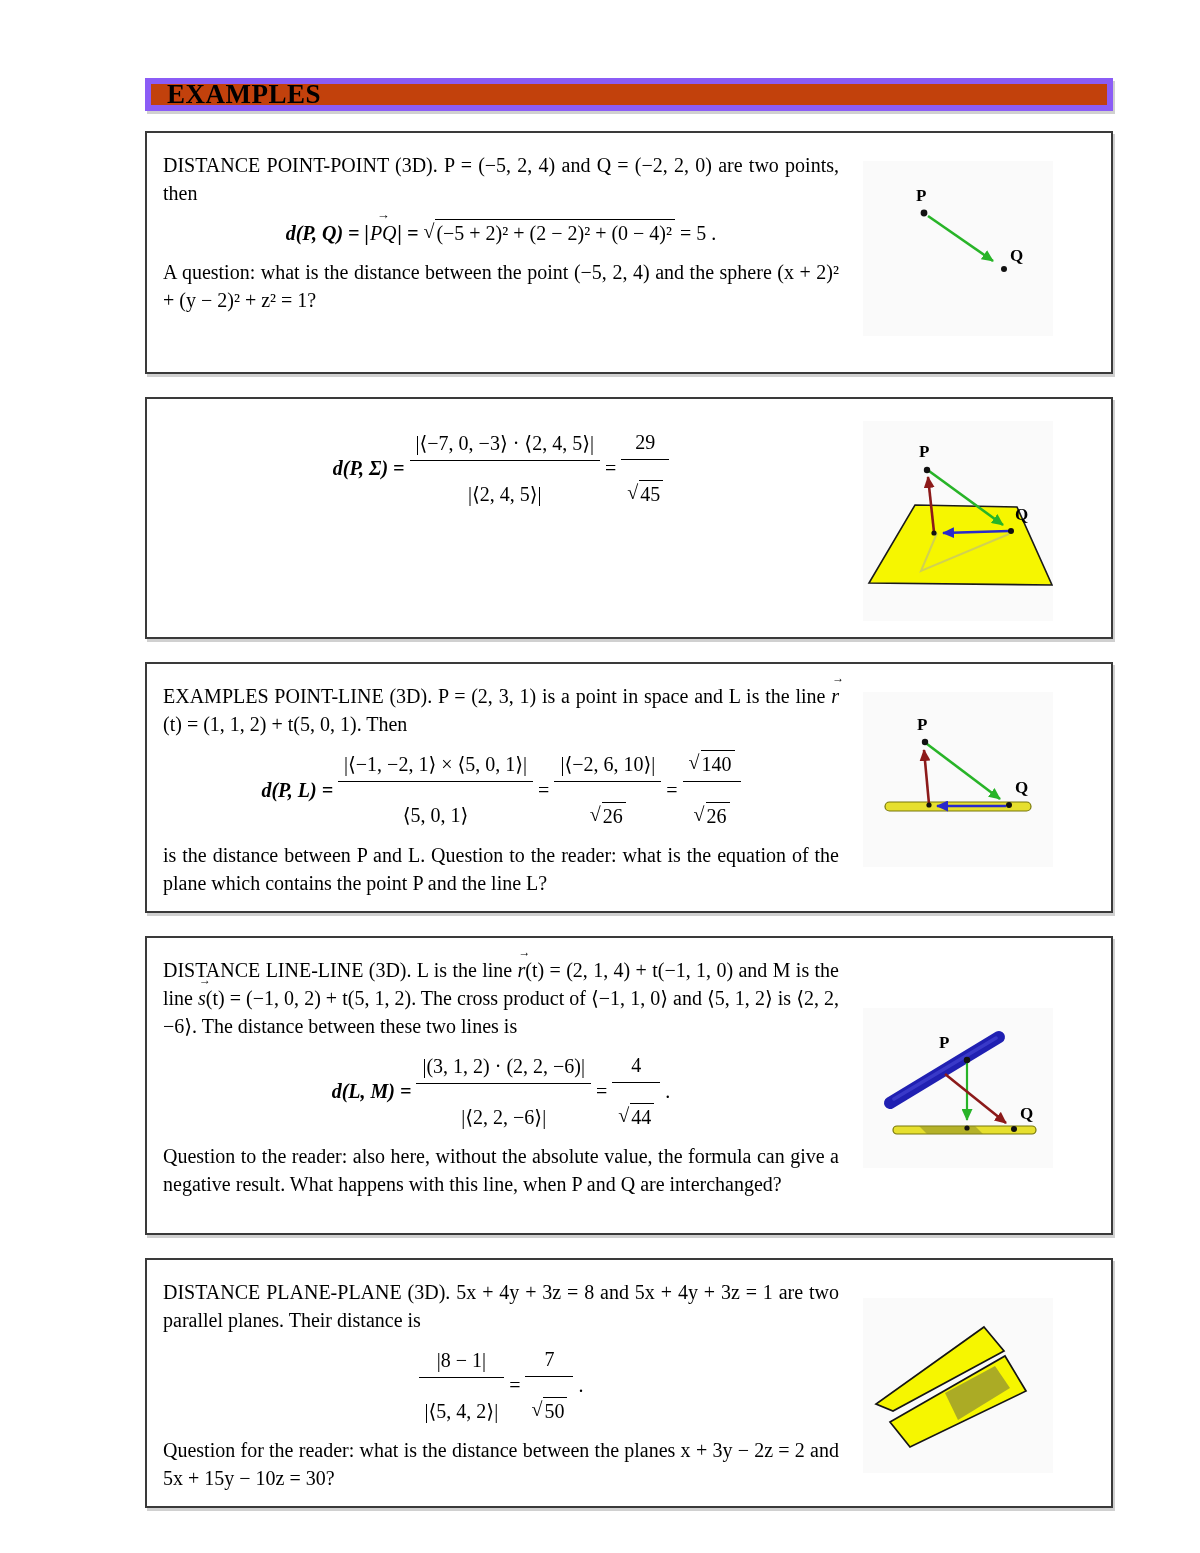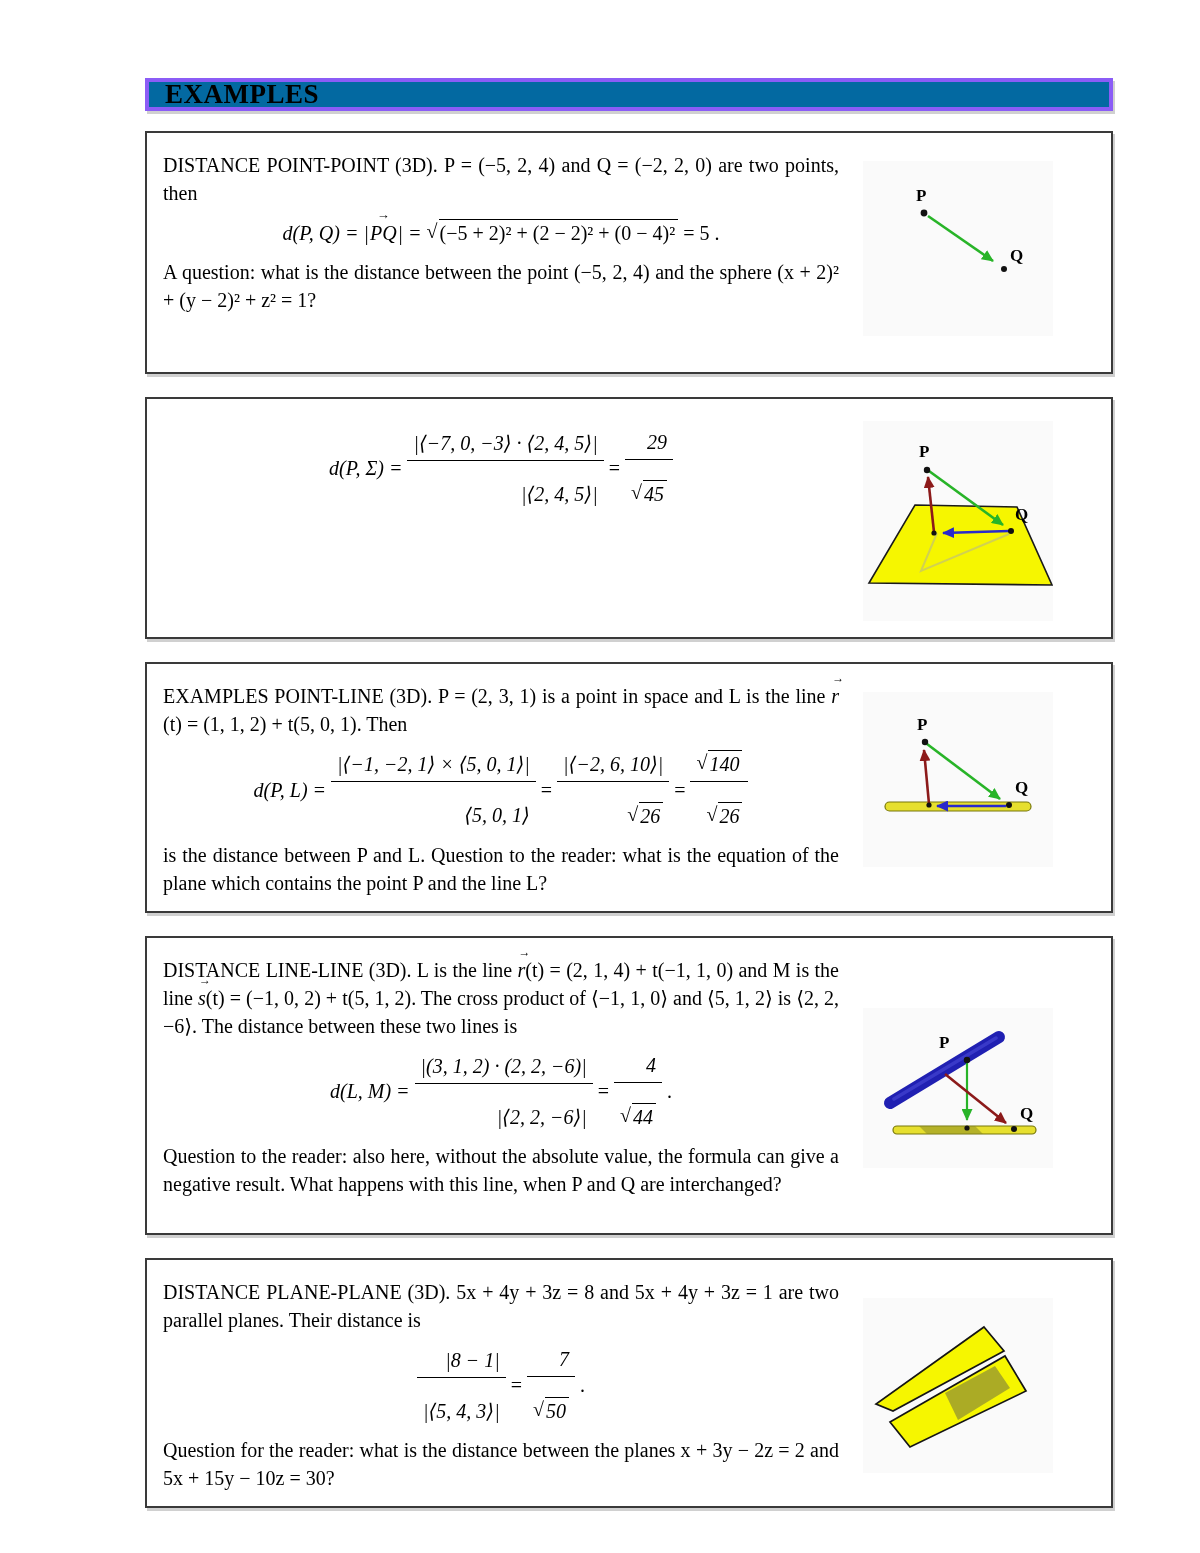--- a/index.html
+++ b/index.html
@@ -5,25 +5,25 @@
   * { box-sizing: border-box; margin: 0; padding: 0; }
   html, body { background: #ffffff; }
   body {
     width: 1200px; height: 1553px; margin: 0;
     font-family: "Liberation Serif", "DejaVu Serif", "DejaVu Sans", serif;
     color: #000;
   }
   .page { padding: 78px 55px 0 145px; }
   .header-box {
     width: 968px; height: 33px;
-    border: 4px solid #8b5cf6;
+    border: 6px solid #8b5cf6;
     box-shadow: 2px 3px 0 rgba(150,150,150,.45);
     display: flex; align-items: center;
     padding-left: 16px; margin-bottom: 20px;
-    background: #0369a1;
+    background: #c2410c;
   }
   .header-title { font-size: 27px; font-weight: bold; letter-spacing: .5px; }
   .box {
     width: 968px;
     border: 2px solid #3a3a3a;
     box-shadow: 2px 3px 0 rgba(150,150,150,.45);
     background: #fff;
     display: flex;
     padding: 18px 20px 14px 16px;
     margin-bottom: 23px;
@@ -33,22 +33,22 @@
   .col-fig svg { display: block; }
   .fig-top1 { align-self: flex-start; margin-top: 10px; }
   .fig-top2 { align-self: flex-start; margin-top: 4px; }
   .fig-center { align-self: center; }
   .para { font-size: 20px; line-height: 28px; text-align: justify; }
   .formula {
     display: flex; justify-content: center; align-items: center;
     font-size: 20px; line-height: 26px; margin: 12px 0;
   }
   .formula .seg { white-space: pre; }
-  .mi { font-style: italic; }
-  .frac { display: inline-block; text-align: right; vertical-align: middle; font-style: italic; }
+  .mi { font-style: italic; font-weight: bold; }
+  .frac { display: inline-block; text-align: center; vertical-align: middle; }
   .frac .num { display: block; padding: 0 6px 4px; white-space: pre; }
   .frac .den { display: block; border-top: 1.6px solid #000; padding: 20px 6px 0; white-space: pre; }
   .sqrt { display: inline-flex; align-items: flex-start; }
   .sqrt .sign { transform: translateY(-1px); padding-right: 1px; }
   .sqrt .rad { border-top: 1.6px solid #000; padding: 0 3px 0 1px; white-space: pre; }
   .fvec { position: relative; display: inline-block; font-style: italic; padding: 0 1px; }
   .fvec .arr {
     position: absolute; top: -11px; left: 0; right: 0;
     text-align: center; font-style: normal; font-size: 13px; line-height: 11px;
   }
@@ -248,21 +248,21 @@
     </div>
   </section>
 
   <section class="box box-5">
     <div class="col-text">
       <p class="para"><span>DISTANCE PLANE-PLANE (3D).</span>
         <span>5x + 4y + 3z = 8 and 5x + 4y + 3z = 1 are two parallel planes. Their distance is</span></p>
       <div class="formula">
         <span class="frac">
             <span class="num">|8 − 1|</span>
-            <span class="den">|⟨5, 4, 3⟩|</span>
+            <span class="den">|⟨5, 4, 2⟩|</span>
           </span>
           <span class="seg"> = </span>
           <span class="frac">
             <span class="num">7</span>
             <span class="den"><span class="sqrt"><span class="sign">√</span><span class="rad">50</span></span></span>
           </span>
           <span class="seg"> .</span>
       </div>
       <p class="para">Question for the reader: what is the distance between the planes x + 3y − 2z = 2 and 5x + 15y − 10z = 30?</p>
     </div>

